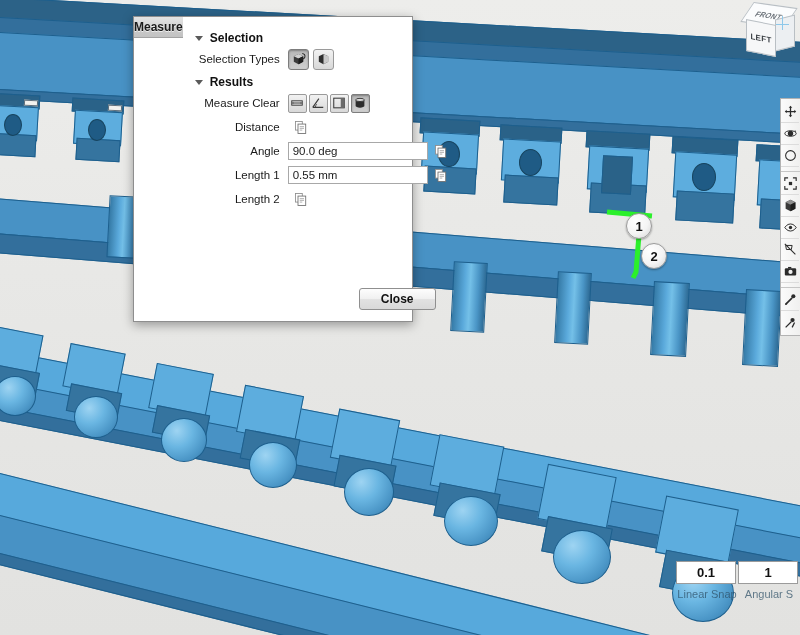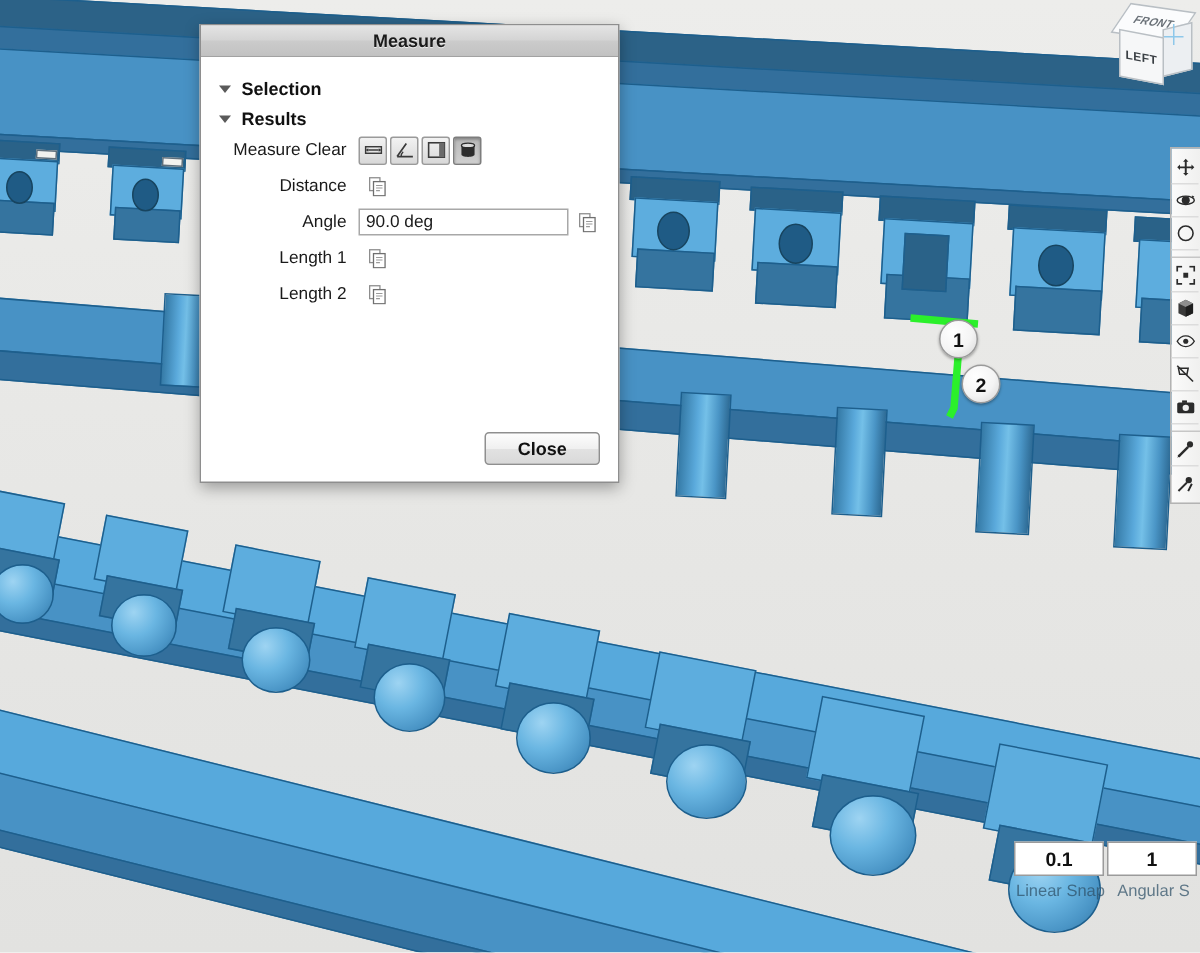--- a/index.html
+++ b/index.html
@@ -119,21 +119,21 @@
   .tool-sep { height: 4px; border-bottom: 1px solid #c6c6c6; margin: 1px 0; }
 
   
   #measure-dialog {
     position: absolute;
     left: 133px; top: 16px;
     width: 280px; height: 306px;
     background: #ffffff;
     border: 1px solid #8e8e8e;
     box-shadow: 0 3px 10px rgba(0,0,0,.35);
-    display: flex; flex-direction: column;
+    display: flex; flex-direction: row;
   }
   #dialog-titlebar {
     height: 21px;
     background: linear-gradient(180deg,#e4e4e4 0%, #d4d4d4 48%, #cbcbcb 52%, #c2c2c2 100%);
     border-bottom: 1px solid #a2a2a2;
     display: flex; align-items: center; justify-content: center;
     font-size: 12px; font-weight: bold; color: #1a1a1a;
     text-shadow: 0 1px 0 rgba(255,255,255,.7);
   }
   #dialog-body { flex: 1; position: relative; padding: 8px 0 0 0; }
@@ -446,20 +446,37 @@
       <span>Measure</span>
     </div>
 
     <div id="dialog-body">
 
       <div class="section-header">
         <span class="tri"></span>
         <span>Selection</span>
       </div>
 
+      <div class="form-row">
+        <div class="form-label">Selection Types</div>
+        <div class="icon-btn pressed">
+          <svg width="15" height="15" viewBox="0 0 16 16">
+              <path d="M8 2l5 2.5v6L8 13 3 10.5v-6z" fill="#3c3c3c"></path>
+              <path d="M8 2l5 2.5L8 7 3 4.5z" fill="#d2d2d2"></path>
+              <path d="M8 7v6l5-2.5v-6z" fill="#1c1c1c"></path>
+              <path d="M12 1.5a3 3 0 11-2 5.3" fill="none" stroke="#2b2b2b" stroke-width="1.1"></path>
+            </svg>
+        </div>
+        <div class="icon-btn">
+          <svg width="15" height="15" viewBox="0 0 16 16">
+              <path d="M8 2l5 2.5v6L8 13 3 10.5v-6z" fill="#2e2e2e"></path>
+              <path d="M8 2v11l5-2.5v-6z" fill="#c9c9c9"></path>
+            </svg>
+        </div>
+      </div>
 
 
       <div class="section-header">
         <span class="tri"></span>
         <span>Results</span>
       </div>
 
       <div class="form-row">
         <div class="form-label">Measure Clear</div>
         <div class="icon-btn flat">
@@ -507,20 +524,21 @@
           <svg width="12" height="13" viewBox="0 0 14 15">
               <rect x="0.5" y="0.5" width="8" height="10" fill="#fff" stroke="#8d8d8d"></rect>
               <rect x="3.5" y="3.5" width="9" height="11" fill="#fff" stroke="#6f6f6f"></rect>
               <path d="M5.5 6.5h5M5.5 8.5h5M5.5 10.5h3" stroke="#9a9a9a" stroke-width="0.9"></path>
             </svg>
         </div>
       </div>
 
       <div class="form-row">
         <div class="form-label">Length 1</div>
+        <div class="txt-field">0.55 mm</div>
         <div class="copy-btn">
           <svg width="12" height="13" viewBox="0 0 14 15">
               <rect x="0.5" y="0.5" width="8" height="10" fill="#fff" stroke="#8d8d8d"></rect>
               <rect x="3.5" y="3.5" width="9" height="11" fill="#fff" stroke="#6f6f6f"></rect>
               <path d="M5.5 6.5h5M5.5 8.5h5M5.5 10.5h3" stroke="#9a9a9a" stroke-width="0.9"></path>
             </svg>
         </div>
       </div>
 
       <div class="form-row">

